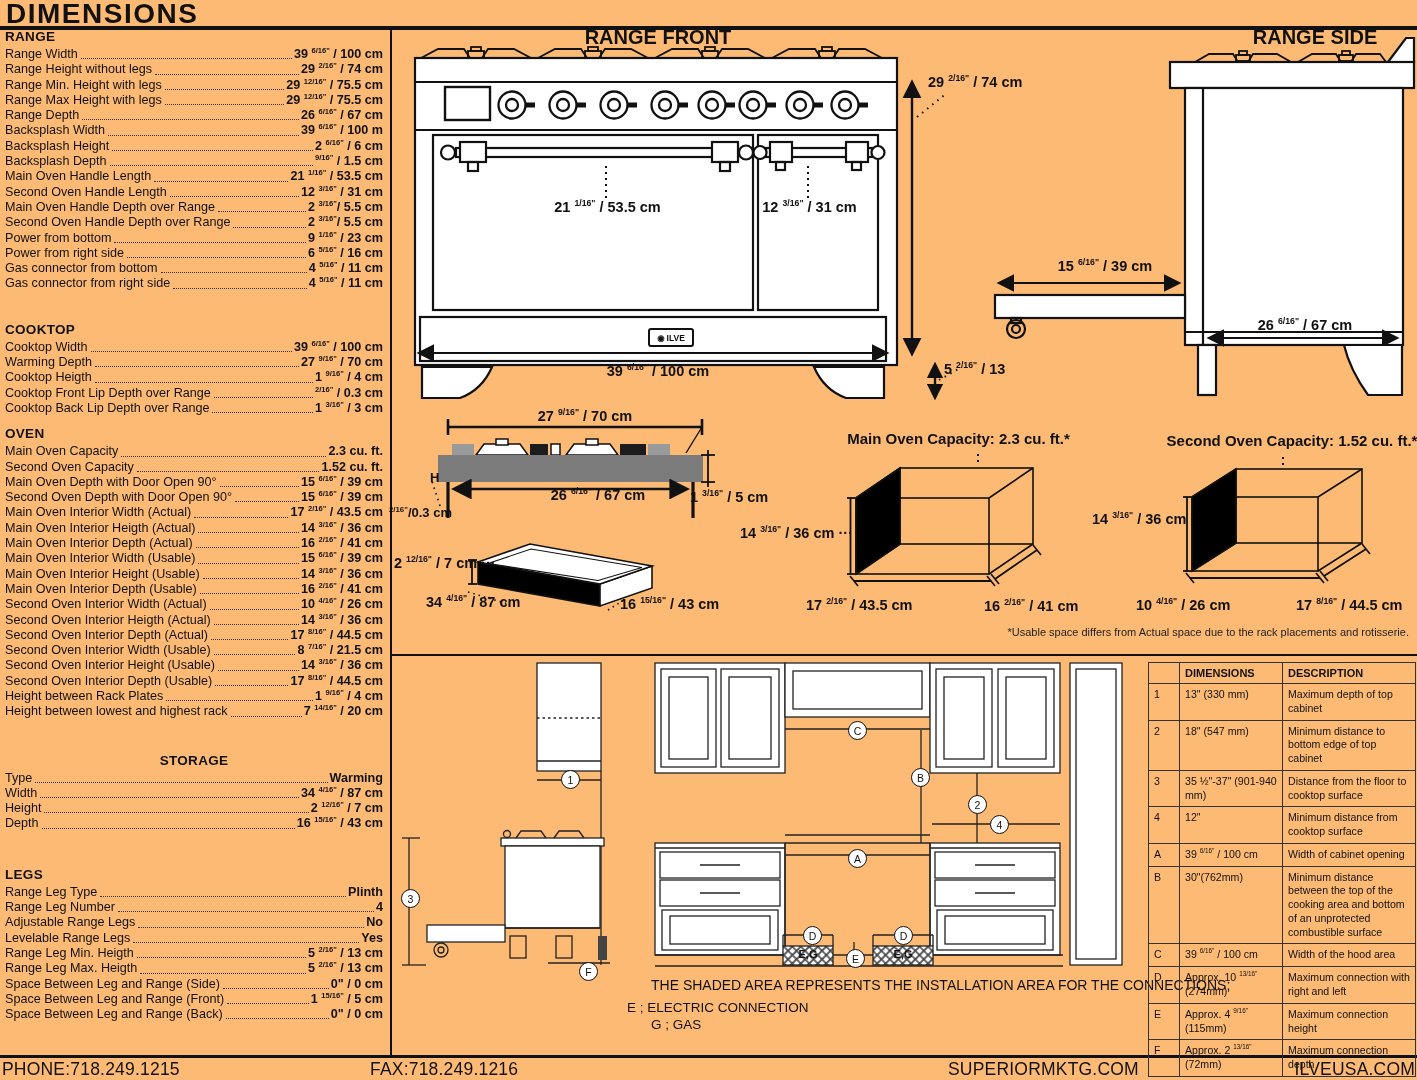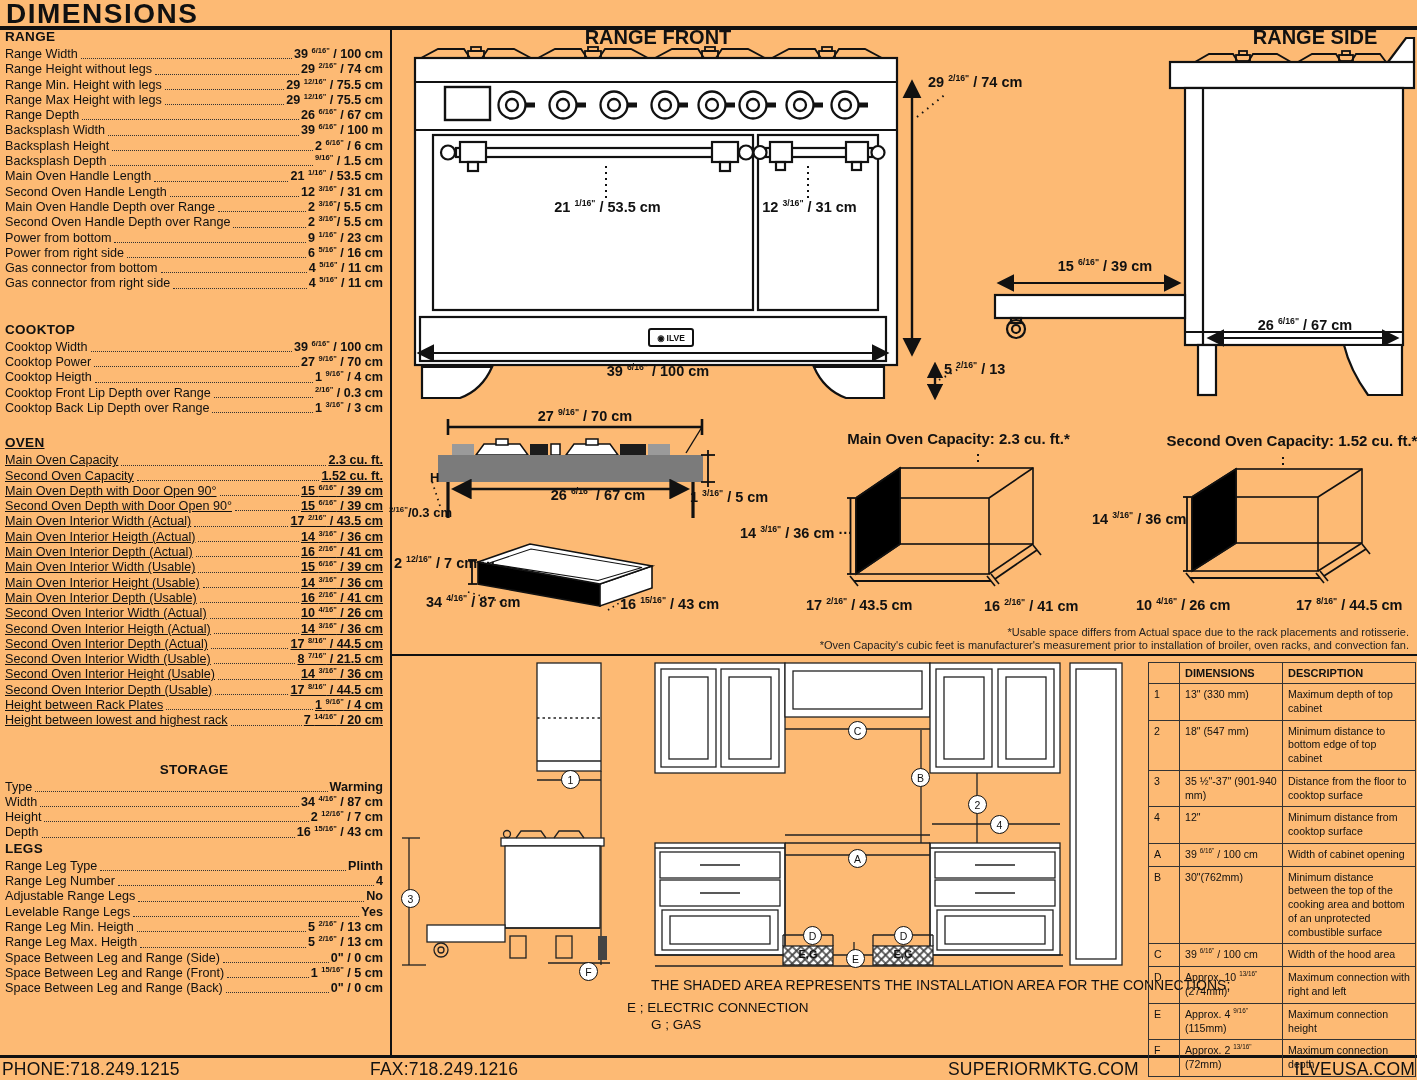--- a/index.html
+++ b/index.html
@@ -9,21 +9,21 @@
   sup{font-size:0.6em;vertical-align:super;line-height:0;}
   
   .page-title{position:absolute;left:6px;top:-2px;font-size:28px;font-weight:800;letter-spacing:1.5px;}
   
   .specs{position:absolute;left:5px;top:29px;width:378px;}
   .spec-heading{font-size:13.5px;font-weight:800;letter-spacing:.3px;margin-bottom:3px;}
   .spec-row{display:flex;align-items:flex-end;font-size:12.6px;line-height:15.3px;white-space:nowrap;}
   .spec-label{flex:0 0 auto;}
   .spec-dots{flex:1 1 auto;border-bottom:1.7px dotted #333;margin:0 2px 3px 3px;min-width:6px;}
   .spec-value{flex:0 0 auto;font-weight:700;}
-  .m-cooktop{margin-top:30px;} .m-oven{margin-top:19px;text-decoration:underline;} .m-storage{margin-top:33px;text-align:center;} .m-legs{}
+  .m-cooktop{margin-top:30px;} .m-oven{margin-top:10px;} .m-storage{margin-top:33px;text-align:center;} .m-legs{margin-top:35px;}
   
   .dlab{position:absolute;font-weight:700;font-size:14.5px;white-space:nowrap;z-index:2;}
   .dlab.small{font-size:13px;}
   .dlab.center{text-align:center;}
   .dtitle{position:absolute;font-weight:800;font-size:20px;text-align:center;z-index:2;}
   .ovtitle{position:absolute;font-weight:800;font-size:15px;text-align:center;z-index:2;}
   .dots-r::after{content:" \00B7\00B7\00B7";font-weight:700;}
   .footnote{position:absolute;right:8px;width:760px;text-align:right;font-size:11px;color:#222;}
   
   .circ{position:absolute;width:17px;height:17px;border:1.4px solid #111;border-radius:50%;
@@ -163,21 +163,21 @@
       <div class="spec-heading">COOKTOP</div>
       <div>
 
           <div class="spec-row">
             <span class="spec-label">Cooktop Width</span>
             <span class="spec-dots"></span>
             <span class="spec-value">39 <sup>6/16"</sup> / 100 cm</span>
           </div>
 
           <div class="spec-row">
-            <span class="spec-label">Cooktop Power</span>
+            <span class="spec-label">Warming Depth</span>
             <span class="spec-dots"></span>
             <span class="spec-value">27 <sup>9/16"</sup> / 70 cm</span>
           </div>
 
           <div class="spec-row">
             <span class="spec-label">Cooktop Heigth</span>
             <span class="spec-dots"></span>
             <span class="spec-value">1 <sup>9/16"</sup> / 4 cm</span>
           </div>
 
@@ -656,21 +656,20 @@
       <line x1="138" y1="121" x2="180" y2="94" stroke-width="1.8"></line>
       <line x1="134" y1="116" x2="142" y2="126" stroke-width="1.6"></line>
         <line x1="176" y1="89" x2="184" y2="99" stroke-width="1.6"></line>
     </g>
   </svg>
   <div class="dlab" style="left:1092px;top:511px;">14 <sup>3/16"</sup> / 36 cm</div>
   <div class="dlab" style="left:1136px;top:597px;">10 <sup>4/16"</sup> / 26 cm</div>
   <div class="dlab" style="left:1296px;top:597px;">17 <sup>8/16"</sup> / 44.5 cm</div>
 
   <div class="footnote" style="top:626px;">*Usable space differs from Actual space due to the rack placements and rotisserie.</div>
-  <div class="footnote" style="top:639px;">*Oven Capacity's cubic feet is manufacturer's measurement prior to installation of broiler, oven racks, and convection fan.</div>
 
   <svg style="left:398px;top:658px;" width="235" height="325" viewBox="0 0 235 325">
     <g stroke="#222" stroke-width="1.3" fill="none">
       <rect x="139" y="5" width="64" height="108" fill="#fff"></rect>
       <line x1="139" y1="60" x2="203" y2="60" stroke-dasharray="2.5,3"></line>
       <line x1="139" y1="103" x2="203" y2="103"></line>
       <line x1="139" y1="122" x2="203" y2="122"></line>
       <line x1="203" y1="113" x2="203" y2="307"></line>
 
       <rect x="103" y="180" width="103" height="8" fill="#fff"></rect>

